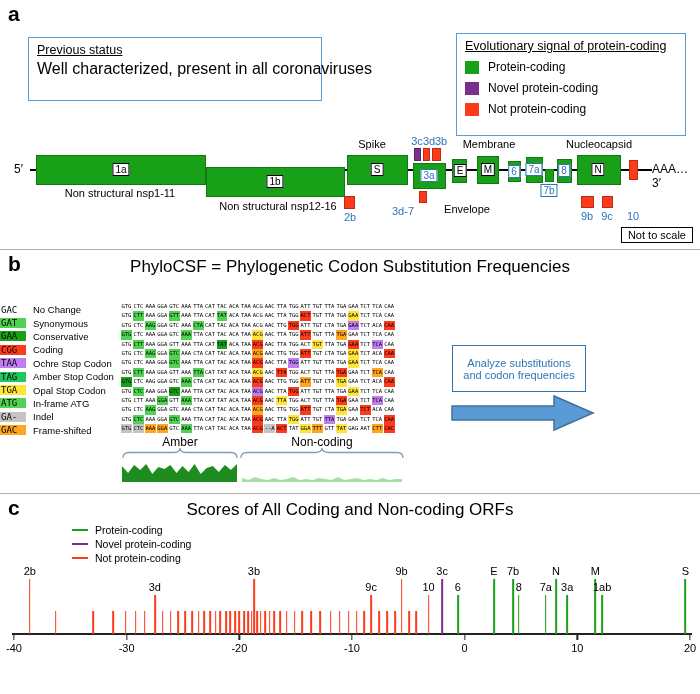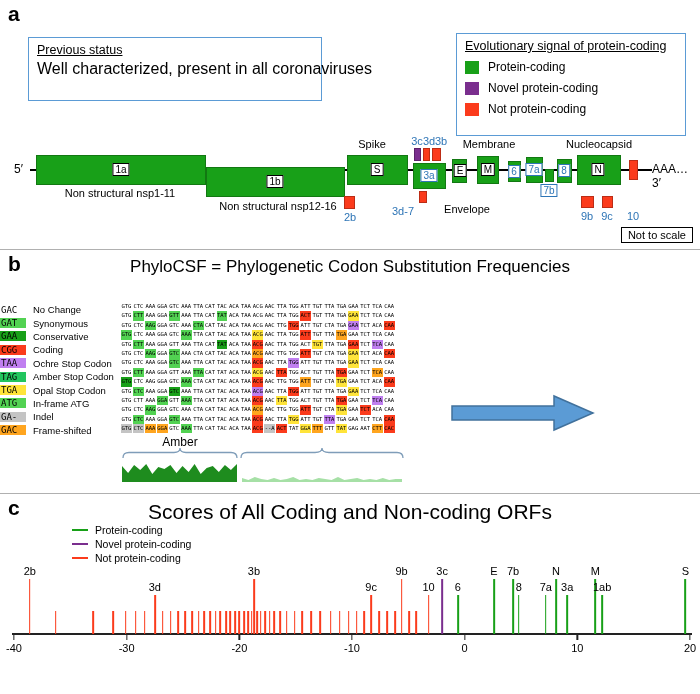--- a/index.html
+++ b/index.html
@@ -5,21 +5,21 @@
 html,body{margin:0;padding:0;background:#fff;}
 .page{position:relative;width:700px;height:694px;font-family:"Liberation Sans",sans-serif;color:#000;background:#fff;overflow:hidden;}
 .panel{position:absolute;left:0;width:700px;}
 #panel-a{top:0;height:249px;}
 #panel-b{top:249px;height:244px;border-top:1px solid #b0b0b0;}
 #panel-c{top:493px;height:201px;border-top:1px solid #b0b0b0;}
 .plabel{position:absolute;left:8px;top:2px;font-size:21px;font-weight:bold;}
 .ptitle{position:absolute;left:0;width:100%;text-align:center;}
 #title-a{top:6px;font-size:20px;}
 #title-b{top:7px;font-size:17px;}
-#title-c{top:6px;font-size:21px;}
+#title-c{top:6px;font-size:17px;}
 
 .legend-box{position:absolute;border:1px solid #5b9bd5;box-sizing:border-box;padding:5px 8px;background:#fff;}
 #legend-status{left:28px;top:37px;width:294px;height:64px;}
 #legend-signal{left:456px;top:33px;width:230px;height:103px;}
 .legend-title{font-size:12.5px;text-decoration:underline;white-space:nowrap;}
 .status-item{font-size:16px;margin-top:3px;white-space:nowrap;}
 .signal-item{display:flex;align-items:center;margin-top:7px;}
 .swatch{width:14px;height:13px;margin-right:9px;flex:none;}
 .signal-text{font-size:12px;}
 .prime{position:absolute;font-size:12px;}
@@ -208,33 +208,35 @@
         <div class="align-row"><span class="cell">GTG</span><span class="cell" style="background: rgb(82, 210, 82);">CTT</span><span class="cell">AAA</span><span class="cell">GGA</span><span class="cell">GTT</span><span class="cell">AAA</span><span class="cell" style="background: rgb(82, 210, 82);">TTA</span><span class="cell">CAT</span><span class="cell">TAT</span><span class="cell">ACA</span><span class="cell">TAA</span><span class="cell" style="background: rgb(255, 228, 58);">ACG</span><span class="cell">AAC</span><span class="cell" style="background: rgb(251, 59, 28);">TTA</span><span class="cell">TGG</span><span class="cell">ACT</span><span class="cell">TGT</span><span class="cell">TTA</span><span class="cell" style="background: rgb(251, 59, 28);">TGA</span><span class="cell">GAA</span><span class="cell">TCT</span><span class="cell" style="background: rgb(255, 165, 31);">TCA</span><span class="cell">CAA</span></div>
         <div class="align-row"><span class="cell" style="background: rgb(24, 160, 24);">GTG</span><span class="cell">CTC</span><span class="cell">AAG</span><span class="cell">GGA</span><span class="cell">GTC</span><span class="cell" style="background: rgb(82, 210, 82);">AAA</span><span class="cell">CTA</span><span class="cell">CAT</span><span class="cell">TAC</span><span class="cell">ACA</span><span class="cell">TAA</span><span class="cell" style="background: rgb(251, 59, 28);">ACG</span><span class="cell">AAC</span><span class="cell">TTG</span><span class="cell">TGG</span><span class="cell" style="background: rgb(255, 165, 31);">ATT</span><span class="cell">TGT</span><span class="cell">CTA</span><span class="cell" style="background: rgb(255, 228, 58);">TGA</span><span class="cell">GAA</span><span class="cell">TCT</span><span class="cell">ACA</span><span class="cell" style="background: rgb(251, 59, 28);">CAA</span></div>
         <div class="align-row"><span class="cell">GTG</span><span class="cell" style="background: rgb(82, 210, 82);">CTC</span><span class="cell">AAA</span><span class="cell">GGA</span><span class="cell" style="background: rgb(24, 160, 24);">GTC</span><span class="cell">AAA</span><span class="cell">TTA</span><span class="cell">CAT</span><span class="cell">TAC</span><span class="cell">ACA</span><span class="cell">TAA</span><span class="cell" style="background: rgb(192, 127, 240);">ACG</span><span class="cell">AAC</span><span class="cell">TTA</span><span class="cell" style="background: rgb(251, 59, 28);">TGG</span><span class="cell">ATT</span><span class="cell">TGT</span><span class="cell">TTA</span><span class="cell">TGA</span><span class="cell" style="background: rgb(255, 228, 58);">GAA</span><span class="cell">TCT</span><span class="cell">TCA</span><span class="cell">CAA</span></div>
         <div class="align-row"><span class="cell">GTG</span><span class="cell">CTT</span><span class="cell">AAA</span><span class="cell" style="background: rgb(82, 210, 82);">GGA</span><span class="cell">GTT</span><span class="cell" style="background: rgb(82, 210, 82);">AAA</span><span class="cell">TTA</span><span class="cell">CAT</span><span class="cell">TAT</span><span class="cell">ACA</span><span class="cell">TAA</span><span class="cell" style="background: rgb(251, 59, 28);">ACG</span><span class="cell">AAC</span><span class="cell" style="background: rgb(255, 228, 58);">TTA</span><span class="cell">TGG</span><span class="cell">ACT</span><span class="cell">TGT</span><span class="cell">TTA</span><span class="cell" style="background: rgb(251, 59, 28);">TGA</span><span class="cell">GAA</span><span class="cell">TCT</span><span class="cell" style="background: rgb(192, 127, 240);">TCA</span><span class="cell">CAA</span></div>
         <div class="align-row"><span class="cell">GTG</span><span class="cell">CTC</span><span class="cell" style="background: rgb(82, 210, 82);">AAG</span><span class="cell">GGA</span><span class="cell">GTC</span><span class="cell">AAA</span><span class="cell">CTA</span><span class="cell">CAT</span><span class="cell">TAC</span><span class="cell">ACA</span><span class="cell">TAA</span><span class="cell" style="background: rgb(255, 165, 31);">ACG</span><span class="cell">AAC</span><span class="cell">TTG</span><span class="cell">TGG</span><span class="cell" style="background: rgb(251, 59, 28);">ATT</span><span class="cell">TGT</span><span class="cell">CTA</span><span class="cell" style="background: rgb(255, 228, 58);">TGA</span><span class="cell">GAA</span><span class="cell" style="background: rgb(251, 59, 28);">TCT</span><span class="cell">ACA</span><span class="cell">CAA</span></div>
         <div class="align-row"><span class="cell">GTG</span><span class="cell" style="background: rgb(82, 210, 82);">CTC</span><span class="cell">AAA</span><span class="cell">GGA</span><span class="cell" style="background: rgb(82, 210, 82);">GTC</span><span class="cell">AAA</span><span class="cell">TTA</span><span class="cell">CAT</span><span class="cell">TAC</span><span class="cell">ACA</span><span class="cell">TAA</span><span class="cell" style="background: rgb(251, 59, 28);">ACG</span><span class="cell">AAC</span><span class="cell">TTA</span><span class="cell" style="background: rgb(255, 228, 58);">TGG</span><span class="cell">ATT</span><span class="cell">TGT</span><span class="cell" style="background: rgb(192, 127, 240);">TTA</span><span class="cell">TGA</span><span class="cell">GAA</span><span class="cell">TCT</span><span class="cell">TCA</span><span class="cell" style="background: rgb(251, 59, 28);">CAA</span></div>
         <div class="align-row"><span class="cell" style="background: rgb(196, 196, 196);">GTG</span><span class="cell" style="background: rgb(196, 196, 196);">CTC</span><span class="cell" style="background: rgb(255, 165, 31);">AAA</span><span class="cell" style="background: rgb(255, 165, 31);">GGA</span><span class="cell">GTC</span><span class="cell" style="background: rgb(82, 210, 82);">AAA</span><span class="cell">TTA</span><span class="cell">CAT</span><span class="cell">TAC</span><span class="cell">ACA</span><span class="cell">TAA</span><span class="cell" style="background: rgb(251, 59, 28);">ACG</span><span class="cell" style="background: rgb(196, 196, 196);">--A</span><span class="cell" style="background: rgb(251, 59, 28);">ACT</span><span class="cell">TAT</span><span class="cell" style="background: rgb(255, 228, 58);">GGA</span><span class="cell" style="background: rgb(255, 165, 31);">TTT</span><span class="cell">GTT</span><span class="cell" style="background: rgb(255, 228, 58);">TAT</span><span class="cell">GAG</span><span class="cell">AAT</span><span class="cell" style="background: rgb(255, 165, 31);">CTT</span><span class="cell" style="background: rgb(251, 59, 28);">CAC</span></div>
       </div>
 
     <div class="region-label" id="coding-label">Amber</div>
+    <div class="region-label" id="noncoding-label">Non-coding</div>
 
     <svg class="brace" style="left:122px;top:197px" width="116" height="12">
       <path d="M1,11 Q1,5.5 7,5.5 L52,5.5 Q58,5.5 58,1 Q58,5.5 64,5.5 L109,5.5 Q115,5.5 115,11" fill="none" stroke="#7f9db9" stroke-width="1.3"></path>
     </svg>
     <svg class="brace" style="left:240px;top:197px" width="164" height="12">
       <path d="M1,11 Q1,5.5 7,5.5 L75,5.5 Q82,5.5 82,1 Q82,5.5 89,5.5 L157,5.5 Q163,5.5 163,11" fill="none" stroke="#7f9db9" stroke-width="1.3"></path>
     </svg>
 
     <svg id="cons-svg" width="281" height="22">
         <polygon points="0,22 0.0,6 6.1,13 12.1,5 18.2,10 24.2,4 30.3,14 36.3,7 42.4,9 48.4,5 54.5,13 60.5,6 66.6,12 72.6,4 78.7,14 84.7,8 90.8,6 96.8,12 102.9,5 108.9,10 115.0,4 115,22" fill="#1e8c1e"></polygon>
         <polygon points="120,22 120.0,18 126.4,20 132.8,17 139.2,19 145.6,20 152.0,18 158.4,20 164.8,19 171.2,17 177.6,20 184.0,19 190.4,20 196.8,18 203.2,19 209.6,20 216.0,17 222.4,20 228.8,19 235.2,18 241.6,20 248.0,19 254.4,20 260.8,18 267.2,20 273.6,19 280.0,19 280,22" fill="#a6e0a6"></polygon>
       </svg>
 
+    <div id="analyze-box">Analyze substitutions and codon frequencies</div>
 
     <svg id="flow-arrow" width="146" height="40">
       <polygon id="arrow-poly" points="2,13 104,13 104,3 143,20 104,37 104,27 2,27" stroke-width="1.5" fill="#5b9bd5" stroke="#41719c"></polygon>
     </svg>
 
   </section>
 
   <section class="panel" id="panel-c">
     <div class="plabel">c</div>
     <div class="ptitle" id="title-c">Scores of All Coding and Non-coding ORFs</div>

